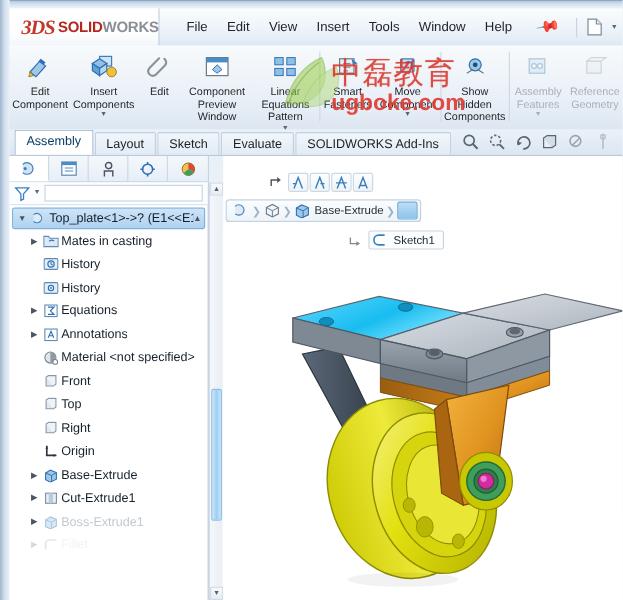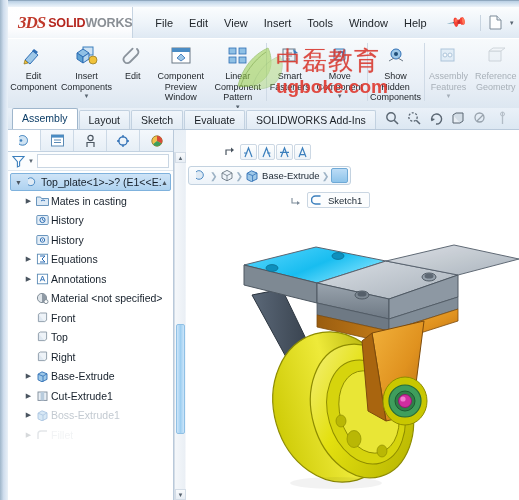--- a/index.html
+++ b/index.html
@@ -318,21 +318,21 @@
         <svg width="24" height="22" viewBox="0 0 24 22">
           <g fill="#8fc0e5" stroke="#2f6fb5" stroke-width=".8">
             <rect x="3" y="3" width="7" height="6"></rect>
               <rect x="13" y="3" width="7" height="6"></rect>
             <rect x="3" y="12" width="7" height="6"></rect>
               <rect x="13" y="12" width="7" height="6"></rect>
           </g>
         </svg>
       </div>
       <div class="rb-lbl">Linear
-Component
+Equations
 Pattern</div>
       <div class="rb-drop">▼</div>
     </div>
 
     <div class="rb-sep"></div>
 
     <div class="rb-btn" style="min-width:46px">
       <div class="rb-ico">
         <svg width="22" height="22" viewBox="0 0 22 22">
           <rect x="4" y="4" width="12" height="12" fill="#e9f0f6" stroke="#6b7885"></rect>
@@ -598,20 +598,31 @@
         <span class="exp" style="margin-left:11px"></span>
         <span class="ticon">
           <svg width="13" height="12" viewBox="0 0 13 12">
               <path d="M2.4 2.4h6.2v7.2H2.4z" fill="#dfe8f1" stroke="#8a98a6" stroke-width=".9"></path>
               <path d="M2.4 2.4l2-1.4h6.2v7.2l-2 1.4" fill="#eef3f8" stroke="#8a98a6" stroke-width=".9"></path>
             </svg>
         </span>
         <span class="tlbl">Right</span>
       </div>
 
+      <div class="trow">
+        <span class="exp" style="margin-left:11px"></span>
+        <span class="ticon">
+          <svg width="13" height="12" viewBox="0 0 13 12">
+              <path d="M3 1.5v8h8" fill="none" stroke="#2b3640" stroke-width="1.4"></path>
+              <path d="M11 9.5l-2.4-1.2v2.4z" fill="#2b3640"></path>
+              <path d="M3 1.5l-1.1 2.4h2.2z" fill="#2b3640"></path>
+            </svg>
+        </span>
+        <span class="tlbl">Origin</span>
+      </div>
 
       <div class="trow">
         <span class="exp" style="margin-left:11px">▶</span>
         <span class="ticon">
           <svg width="13" height="12" viewBox="0 0 13 12">
               <path d="M2 4.2l4-2.4 5 2v5.6l-5 2.4-4-2z" fill="#9ec8e8" stroke="#2f6fb5" stroke-width=".9"></path>
               <path d="M2 4.2l5 2 4-2.4M7 6.2v5.6" fill="none" stroke="#2f6fb5" stroke-width=".8"></path>
             </svg>
         </span>
         <span class="tlbl">Base-Extrude</span>

